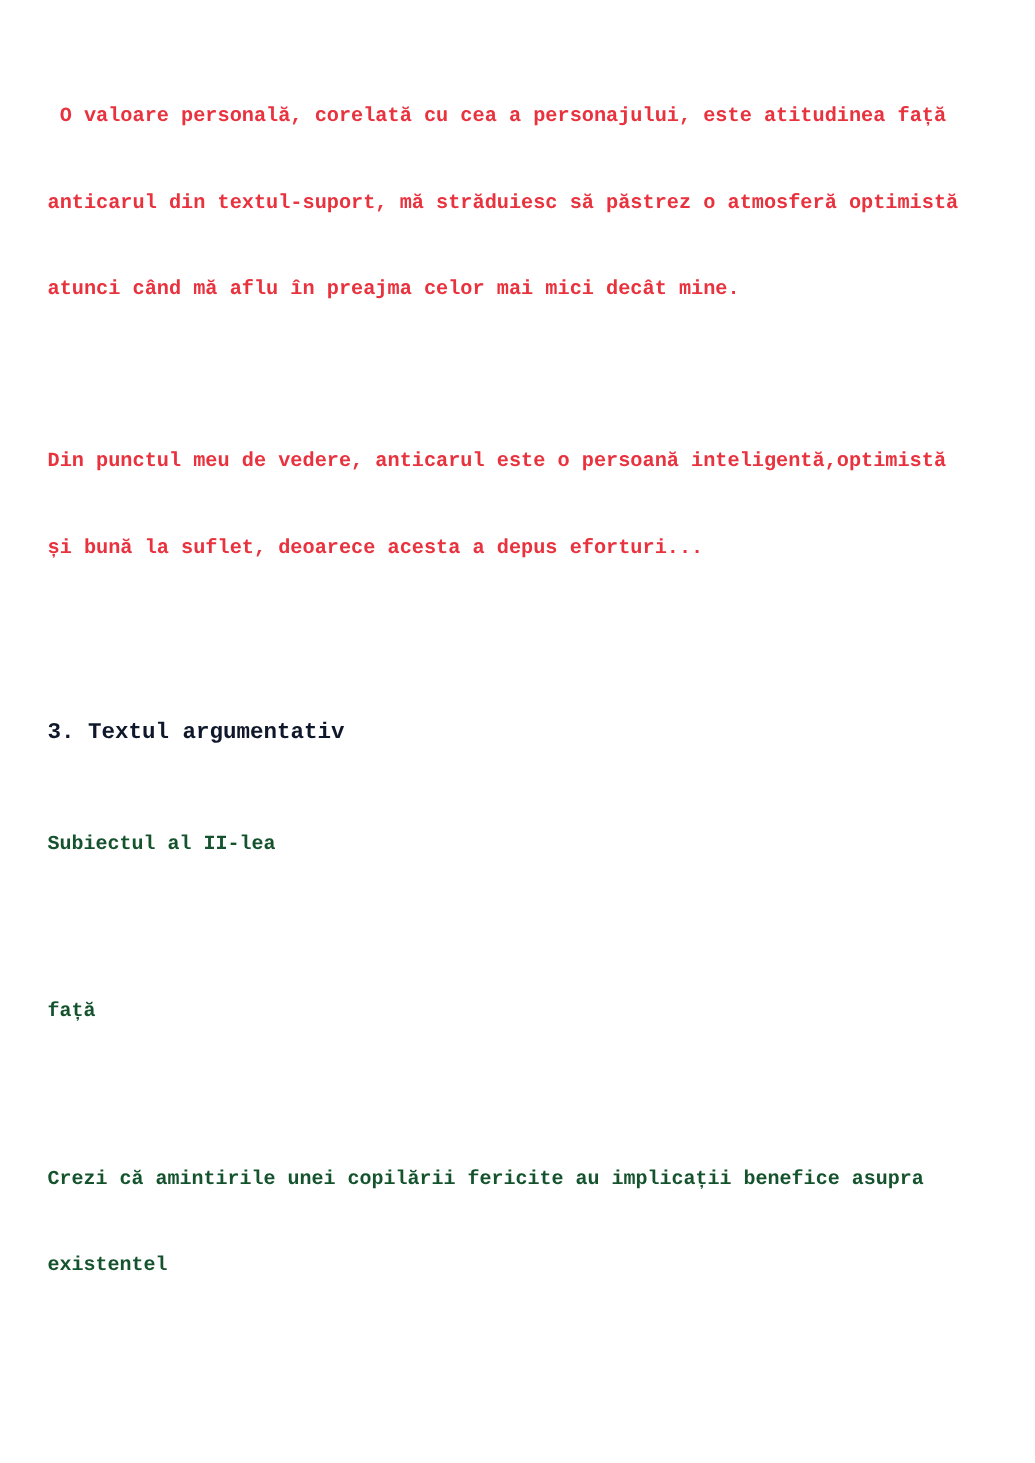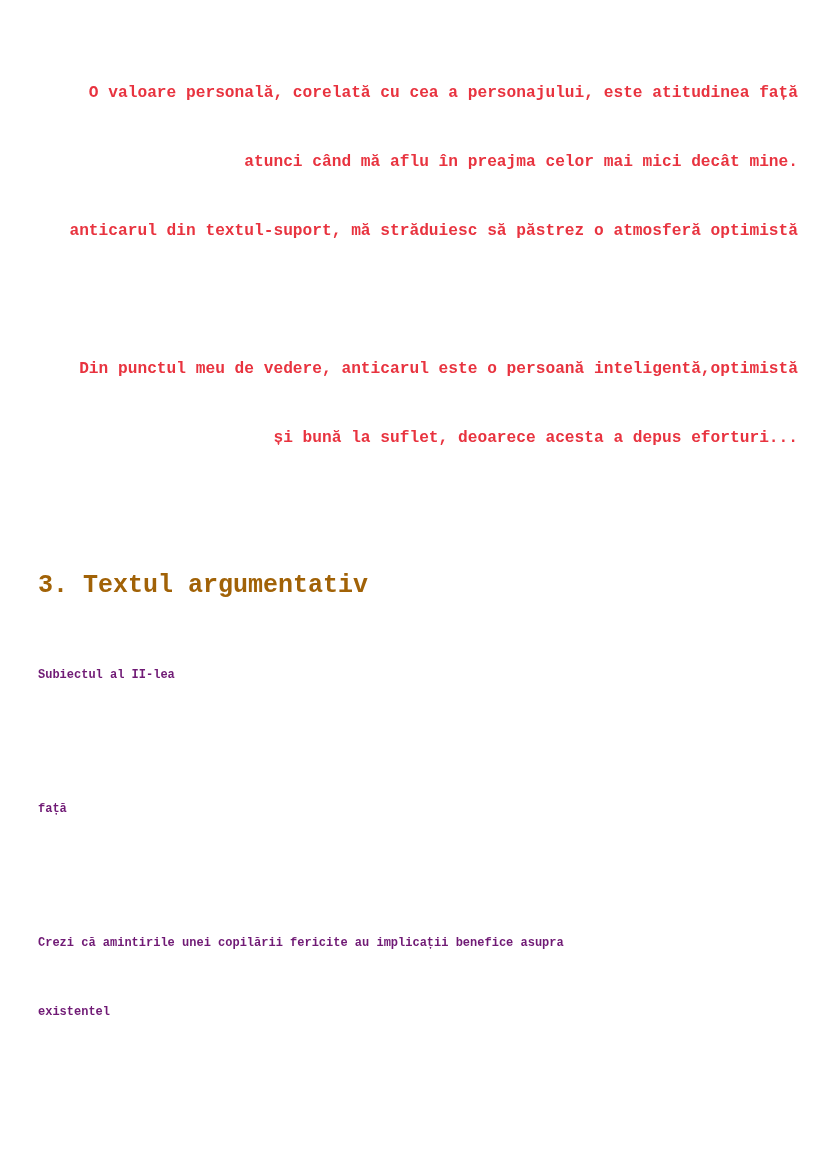--- a/index.html
+++ b/index.html
@@ -20,48 +20,47 @@
       left: 38px;
       top: 36px;
       width: 760px;
     }
     .red {
       color: #e8333f;
       font-size: 16.2px;
       line-height: 23px;
       margin: 0;
       white-space: pre-wrap;
-      text-align: right;
     }
     .red + .red { margin-top: 23px; }
     .pink {
-      color: #701a75;
-      font-size: 12px;
+      color: #14532d;
+      font-size: 16px;
       line-height: 23px;
       margin: 0 0 19px 0;
       white-space: pre-wrap;
     }
     .heading {
-      color: #a16207;
-      font-size: 25px;
+      color: #0f172a;
+      font-size: 18px;
       line-height: 30px;
       margin: 75px 0 17px 0;
       font-weight: bold;
     }
     .line { display: block; }
   </style>
 </head>
 <body>
 
 <div class="page">
 
   <p class="red">
     <span class="line"> O valoare personală, corelată cu cea a personajului, este atitudinea față</span>
+    <span class="line">anticarul din textul-suport, mă străduiesc să păstrez o atmosferă optimistă</span>
     <span class="line">atunci când mă aflu în preajma celor mai mici decât mine.</span>
-    <span class="line">anticarul din textul-suport, mă străduiesc să păstrez o atmosferă optimistă</span>
   </p>
 
   <p class="red">
     <span class="line">Din punctul meu de vedere, anticarul este o persoană inteligentă,optimistă</span>
     <span class="line">și bună la suflet, deoarece acesta a depus eforturi...</span>
   </p>
 
   <h2 class="heading">3. Textul argumentativ</h2>
 
   <p class="pink">

